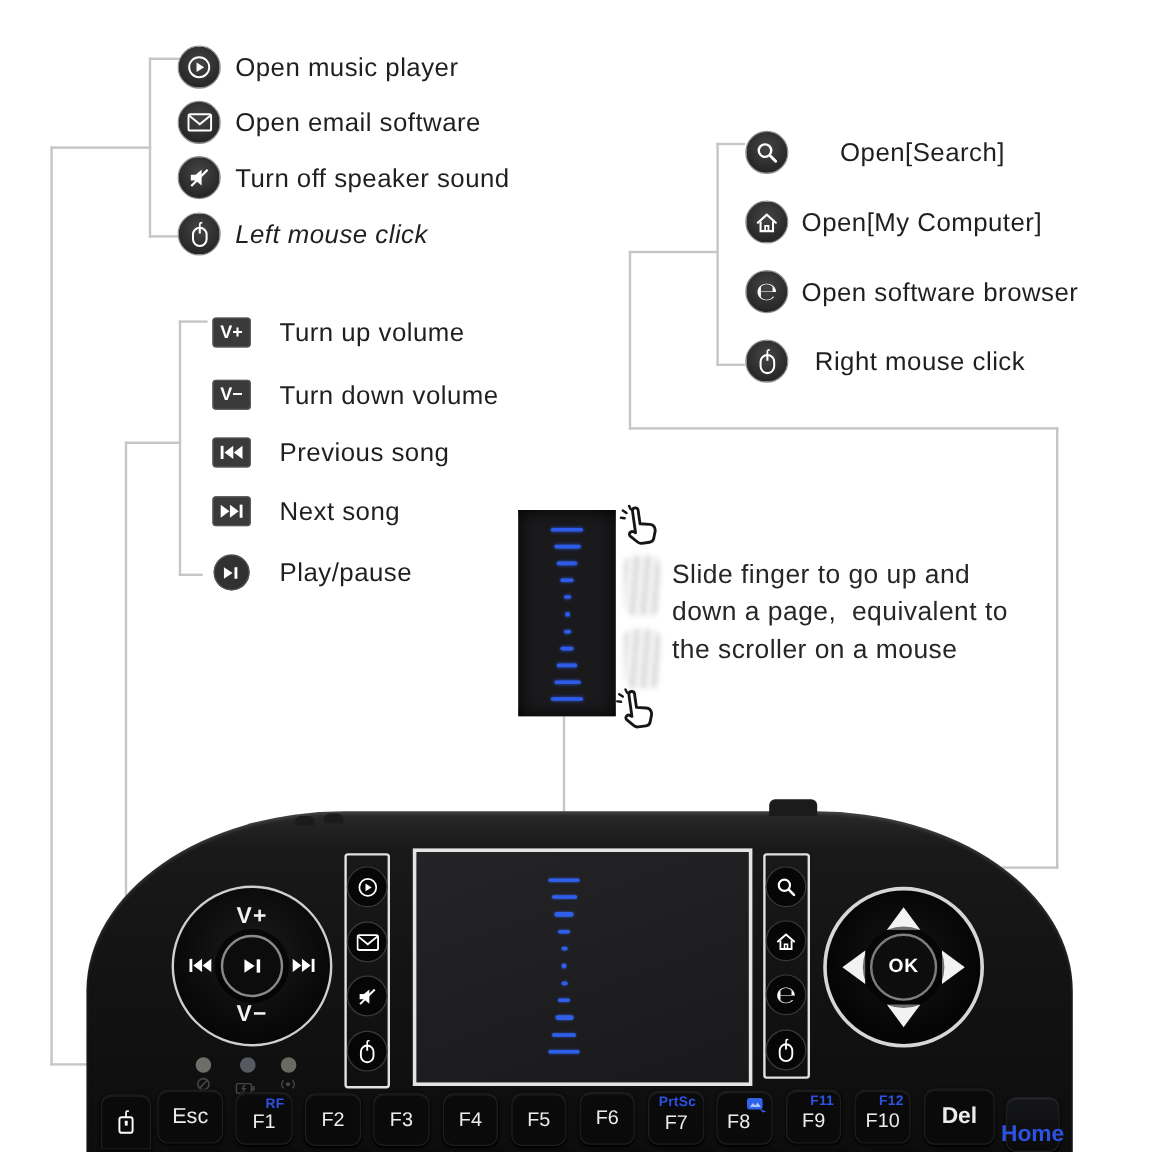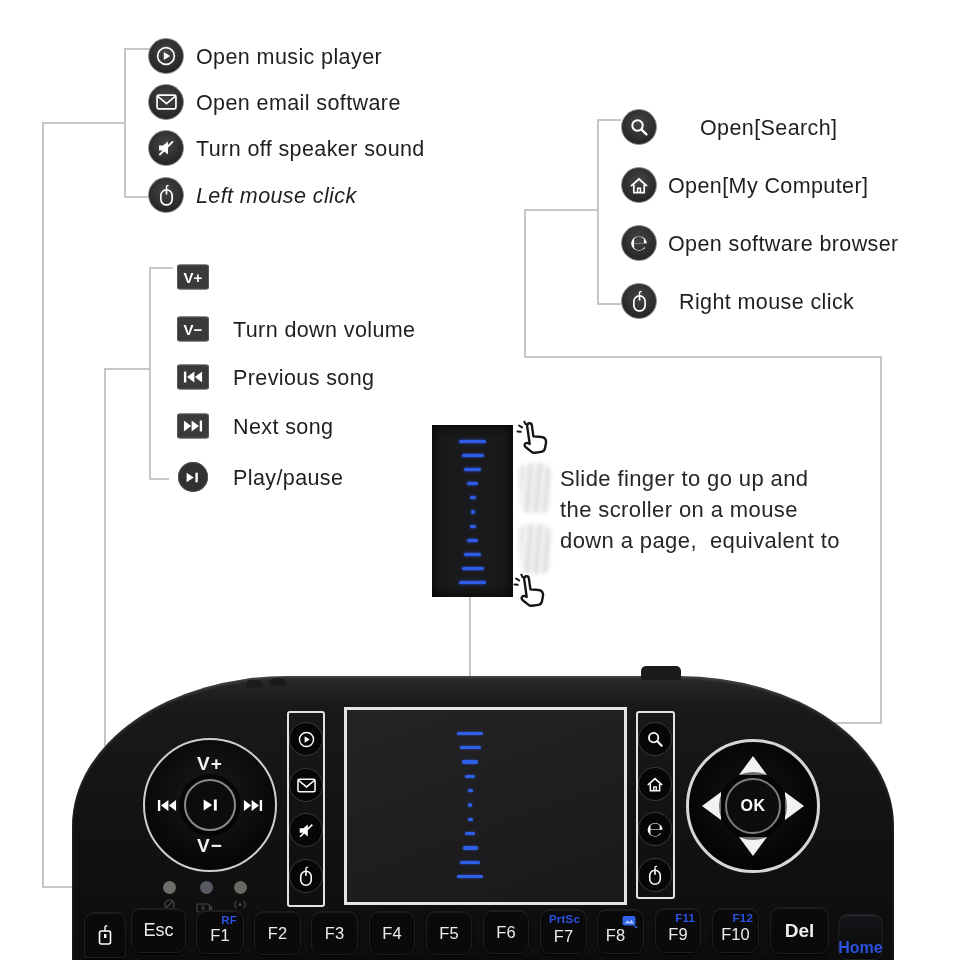--- a/index.html
+++ b/index.html
@@ -61,21 +61,21 @@
   .tp-lines{position:absolute;left:345px;top:732px;width:250px;height:146px;
         display:flex;flex-direction:column;justify-content:space-between;align-items:center;}
   .tp-line{height:3.2px;border-radius:2px;background:#2f5fe8;box-shadow:0 0 2px #2f5fe8;}
   .led{position:absolute;width:13px;height:13px;border-radius:50%;}
   .key{position:absolute;background:#0a0a0a;border-radius:9px;border:1px solid #1e1e1e;
        box-sizing:border-box;box-shadow:inset 0 1px 1px rgba(255,255,255,.09),0 1px 2px #000;
        display:flex;align-items:center;justify-content:center;
        color:#ececec;font-size:16.5px;}
   .sub{position:absolute;color:#2b52e0;font-weight:700;font-size:11.5px;letter-spacing:.2px;}
   .sliver{position:absolute;top:957px;height:14px;background:#0a0a0a;border-radius:8px 8px 0 0;}
-  .home-lbl{position:absolute;color:#2b52e0;font-size:16px;font-weight:700;}
+  .home-lbl{position:absolute;color:#2b52e0;font-size:19px;font-weight:700;}
   .note-line{font-size:22px;color:#262626;letter-spacing:.4px;white-space:pre;line-height:31px;}
 </style>
 </head>
 <body>
 
 <div class="page">
 
   <div class="line" style="left:124px;top:48px;width:2px;height:150px;"></div>
   <div class="line" style="left:124px;top:48px;width:26px;height:2px;"></div>
   <div class="line" style="left:124px;top:196px;width:28px;height:2px;"></div>
@@ -159,20 +159,21 @@
   <div class="cicon" style="left:621px;top:301px;">
     <svg width="17" height="23" viewBox="0 0 18 24">
         <rect x="3" y="6" width="12" height="16" rx="6" stroke="#fff" stroke-width="1.8" fill="none"></rect>
         <path d="M9 6 v5" stroke="#fff" stroke-width="1.8"></path>
         <path d="M9 6 V3 q0 -1.9 2.2 -1.4" stroke="#fff" stroke-width="1.5" fill="none"></path>
       </svg>
   </div>
   <span class="lbl" style="left:668px;top:302px;margin-left:11px;">Right mouse click</span>
 
   <div class="badge" style="left:177px;top:277px;">V+</div>
+  <span class="lbl" style="left:233px;top:278px;">Turn up volume</span>
 
   <div class="badge" style="left:177px;top:329px;">V−</div>
   <span class="lbl" style="left:233px;top:330px;">Turn down volume</span>
 
   <div class="badge" style="left:177px;top:377px;">
     <svg width="20" height="13" viewBox="0 0 22 14">
         <rect x="1" y="1" width="2.6" height="12" fill="#fff"></rect>
         <path d="M12.5 1 L4.5 7 L12.5 13 z" fill="#fff"></path>
         <path d="M21 1 L13 7 L21 13 z" fill="#fff"></path>
       </svg>
@@ -221,22 +222,22 @@
   <div class="swipe" style="left:520px;top:524px;"></div>
   <div class="hand" style="left:514px;top:572px;transform:rotate(-8deg);">
     <svg width="38" height="38" viewBox="0 0 24 24">
         <path d="M9.2 2.2c.85 0 1.5.65 1.5 1.5v7.1l5 1.05c1.45.3 2.45 1.55 2.45 3 0 .42-.07.85-.2 1.25l-1.15 3.3c-.37 1.05-1.37 1.75-2.5 1.75h-4.1c-.75 0-1.47-.3-2-.85l-3.4-3.6c-.55-.58-.52-1.5.07-2.03.5-.45 1.24-.5 1.8-.14l1.03.66V3.7c0-.85.65-1.5 1.5-1.5z" fill="#fff" stroke="#161616" stroke-width="1.5" stroke-linejoin="round"></path>
         <path d="M4.4 4.2 L2.7 2.7 M6.9 2.5 L6.3.7 M3.1 6.8 L1.2 6.3" stroke="#161616" stroke-width="1.3" stroke-linecap="round"></path>
       </svg>
   </div>
 
   <div style="position:absolute;left:560px;top:463px;">
     <div class="note-line">Slide finger to go up and</div>
+    <div class="note-line">down a page,  equivalent to</div>
     <div class="note-line">the scroller on a mouse</div>
-    <div class="note-line">down a page,  equivalent to</div>
   </div>
 
   <div class="kb-body"></div>
   <div class="bump" style="left:641px;top:666px;width:40px;height:14px;"></div>
   <div class="bump" style="left:246px;top:680px;width:16px;height:8px;"></div>
   <div class="bump" style="left:270px;top:678px;width:16px;height:8px;"></div>
 
   <div class="dpad"></div>
   <div class="dpad-txt" style="top:753px;">V+</div>
   <div class="dpad-txt" style="top:835px;">V−</div>

